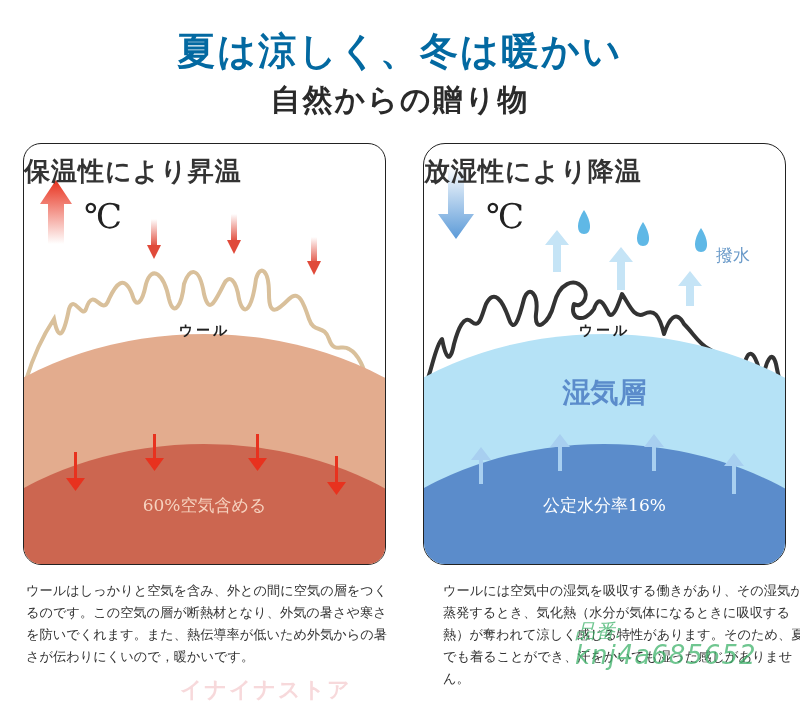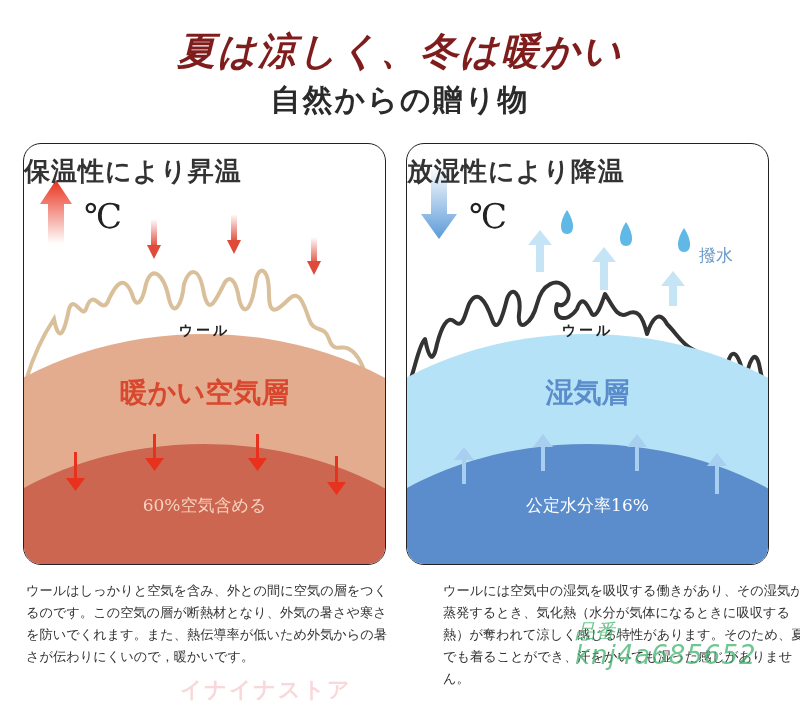--- a/index.html
+++ b/index.html
@@ -1,21 +1,21 @@
 <!DOCTYPE html>
 <html><head>
 <meta charset="utf-8">
 <style>
   html,body{margin:0;padding:0;background:#fff;}
   body{width:800px;height:727px;position:relative;overflow:hidden;font-family:"DejaVu Serif","Liberation Serif",serif;color:#222;}
-  .title1{position:absolute;top:26px;left:0;width:800px;text-align:center;font-size:38px;font-weight:bold;letter-spacing:2px;color:#7f1d1d;font-style:italic;}
+  .title1{position:absolute;top:26px;left:0;width:800px;text-align:center;font-size:38px;font-weight:bold;letter-spacing:2px;color:#0369a1;}
   .title2{position:absolute;top:80px;left:0;width:800px;text-align:center;font-size:30px;font-weight:bold;letter-spacing:2px;color:#2a2a2a;}
   .panel{position:absolute;top:143px;width:361px;height:420px;border:1.5px solid #222;border-radius:18px;overflow:hidden;background:#fff;}
   .panel.left{left:23px;}
-  .panel.right{left:406px;}
+  .panel.right{left:423px;border-radius:22px;}
   .panel svg.bg{position:absolute;left:0;top:0;}
   .ptitle{position:absolute;top:10px;left:0;width:100%;text-align:left;font-size:26px;font-weight:bold;color:#333;letter-spacing:1px;}
   .deg{position:absolute;top:52px;font-size:34px;color:#222;}
   .wool{position:absolute;top:178px;left:0;width:100%;text-align:center;font-size:14px;color:#222;font-weight:bold;letter-spacing:3px;}
   .layer{position:absolute;top:230px;left:0;width:100%;text-align:center;font-size:28px;font-weight:bold;}
   .inner{position:absolute;top:350px;left:0;width:100%;text-align:center;font-size:17px;}
   .repel{position:absolute;top:100px;left:292px;font-size:17px;color:#6a9ac9;}
   .desc{position:absolute;top:580px;width:370px;font-family:"DejaVu Sans","Liberation Sans",sans-serif;font-size:13.2px;line-height:22px;color:#333;}
   .desc.left{left:26px;}
   .desc.right{left:418px;margin-left:25px;}
@@ -69,21 +69,20 @@
         <path d="M121 314 L140 314 L130.5 327 Z"></path>
       <rect x="232" y="290" width="3" height="26"></rect>
         <path d="M224 314 L243 314 L233.5 327 Z"></path>
       <rect x="311" y="312" width="3" height="28"></rect>
         <path d="M303 338 L322 338 L312.5 351 Z"></path>
     </g>
   </svg>
   <div class="ptitle">保温性により昇温</div>
   <div class="deg" style="left:60px">℃</div>
   <div class="wool">ウール</div>
-  <div class="layer" style="color:#d8472e">暖かい空気層</div>
   <div class="inner" style="color:#f6d2bf">60%空気含める</div>
 </div>
 
 <div class="panel right">
   <svg class="bg" width="361" height="420" viewBox="0 0 361 420">
     <defs>
       <linearGradient id="gBlue" x1="0" y1="0" x2="0" y2="1">
         <stop offset="0" stop-color="#5b9ad8" stop-opacity="0"></stop>
         <stop offset="1" stop-color="#5b9ad8" stop-opacity="1"></stop>
       </linearGradient>

